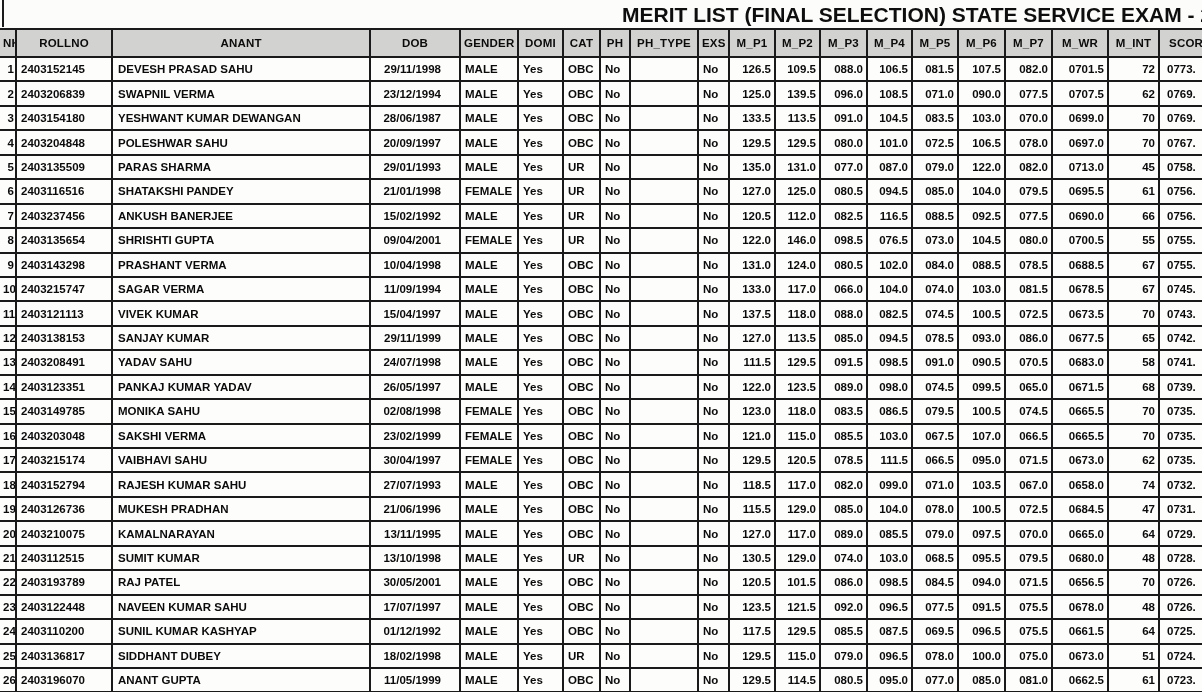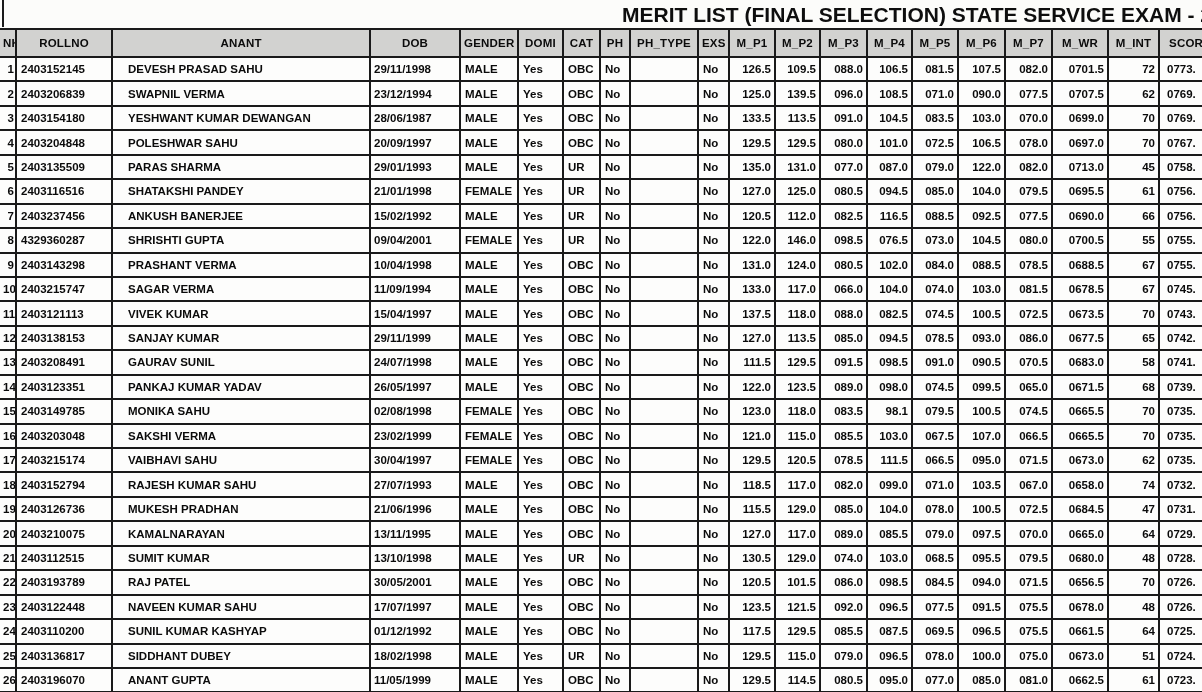--- a/index.html
+++ b/index.html
@@ -29,22 +29,22 @@
     padding:0 3px;
   }
   .merit th{
     background:#d2d2d0;height:28px;text-align:center;letter-spacing:0.2px;
   }
   .merit td{height:24.45px;background:#fdfdfc}
   .merit th:first-child,.merit td:first-child{border-left:0}
   td.al{text-align:left;padding-left:4px}
   td.ar{text-align:right;padding-right:3px}
   td.rank{text-align:right;padding-right:1px}
-  td.name{text-align:left;padding-left:15px}
-  td.dob{padding-right:1px}
+  td.name{text-align:left;padding-left:5px}
+  td.dob{text-align:right;padding-right:18px}
   td.mint{text-align:right;}
   td.score{text-align:left;padding-left:7px}
 </style>
 </head>
 <body>
 
 <div class="edge-line"></div>
 
 <div class="page-title">MERIT LIST (FINAL SELECTION) STATE SERVICE EXAM - 2024</div>
 
@@ -245,21 +245,21 @@
         <td class="ar">116.5</td>
         <td class="ar">088.5</td>
         <td class="ar">092.5</td>
         <td class="ar">077.5</td>
         <td class="ar">0690.0</td>
         <td class="mint">66</td>
         <td class="score">0756.</td>
       </tr>
       <tr>
         <td class="rank">8</td>
-        <td class="al">4329360287</td>
+        <td class="al">2403135654</td>
         <td class="name">SHRISHTI GUPTA</td>
         <td class="dob">09/04/2001</td>
         <td class="al">FEMALE</td>
         <td class="al">Yes</td>
         <td class="al">UR</td>
         <td class="al">No</td>
         <td class="al"></td>
         <td class="al">No</td>
         <td class="ar">122.0</td>
         <td class="ar">146.0</td>
@@ -356,21 +356,21 @@
         <td class="ar">078.5</td>
         <td class="ar">093.0</td>
         <td class="ar">086.0</td>
         <td class="ar">0677.5</td>
         <td class="mint">65</td>
         <td class="score">0742.</td>
       </tr>
       <tr>
         <td class="rank">13</td>
         <td class="al">2403208491</td>
-        <td class="name">GAURAV SUNIL</td>
+        <td class="name">YADAV SAHU</td>
         <td class="dob">24/07/1998</td>
         <td class="al">MALE</td>
         <td class="al">Yes</td>
         <td class="al">OBC</td>
         <td class="al">No</td>
         <td class="al"></td>
         <td class="al">No</td>
         <td class="ar">111.5</td>
         <td class="ar">129.5</td>
         <td class="ar">091.5</td>
@@ -411,21 +411,21 @@
         <td class="dob">02/08/1998</td>
         <td class="al">FEMALE</td>
         <td class="al">Yes</td>
         <td class="al">OBC</td>
         <td class="al">No</td>
         <td class="al"></td>
         <td class="al">No</td>
         <td class="ar">123.0</td>
         <td class="ar">118.0</td>
         <td class="ar">083.5</td>
-        <td class="ar">98.1</td>
+        <td class="ar">086.5</td>
         <td class="ar">079.5</td>
         <td class="ar">100.5</td>
         <td class="ar">074.5</td>
         <td class="ar">0665.5</td>
         <td class="mint">70</td>
         <td class="score">0735.</td>
       </tr>
       <tr>
         <td class="rank">16</td>
         <td class="al">2403203048</td>

